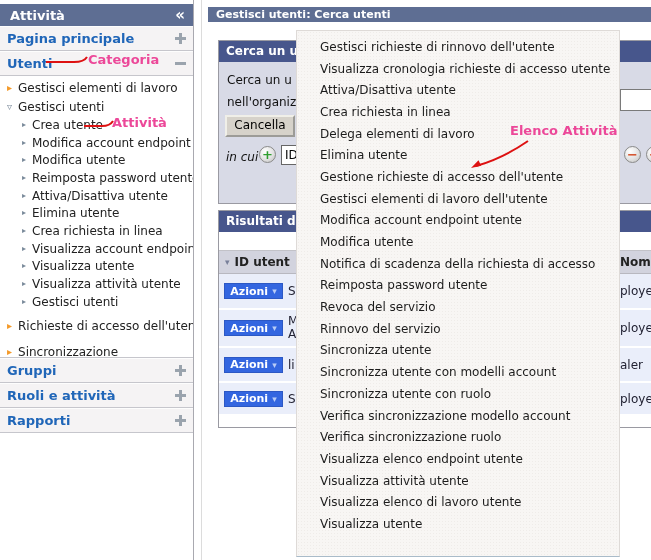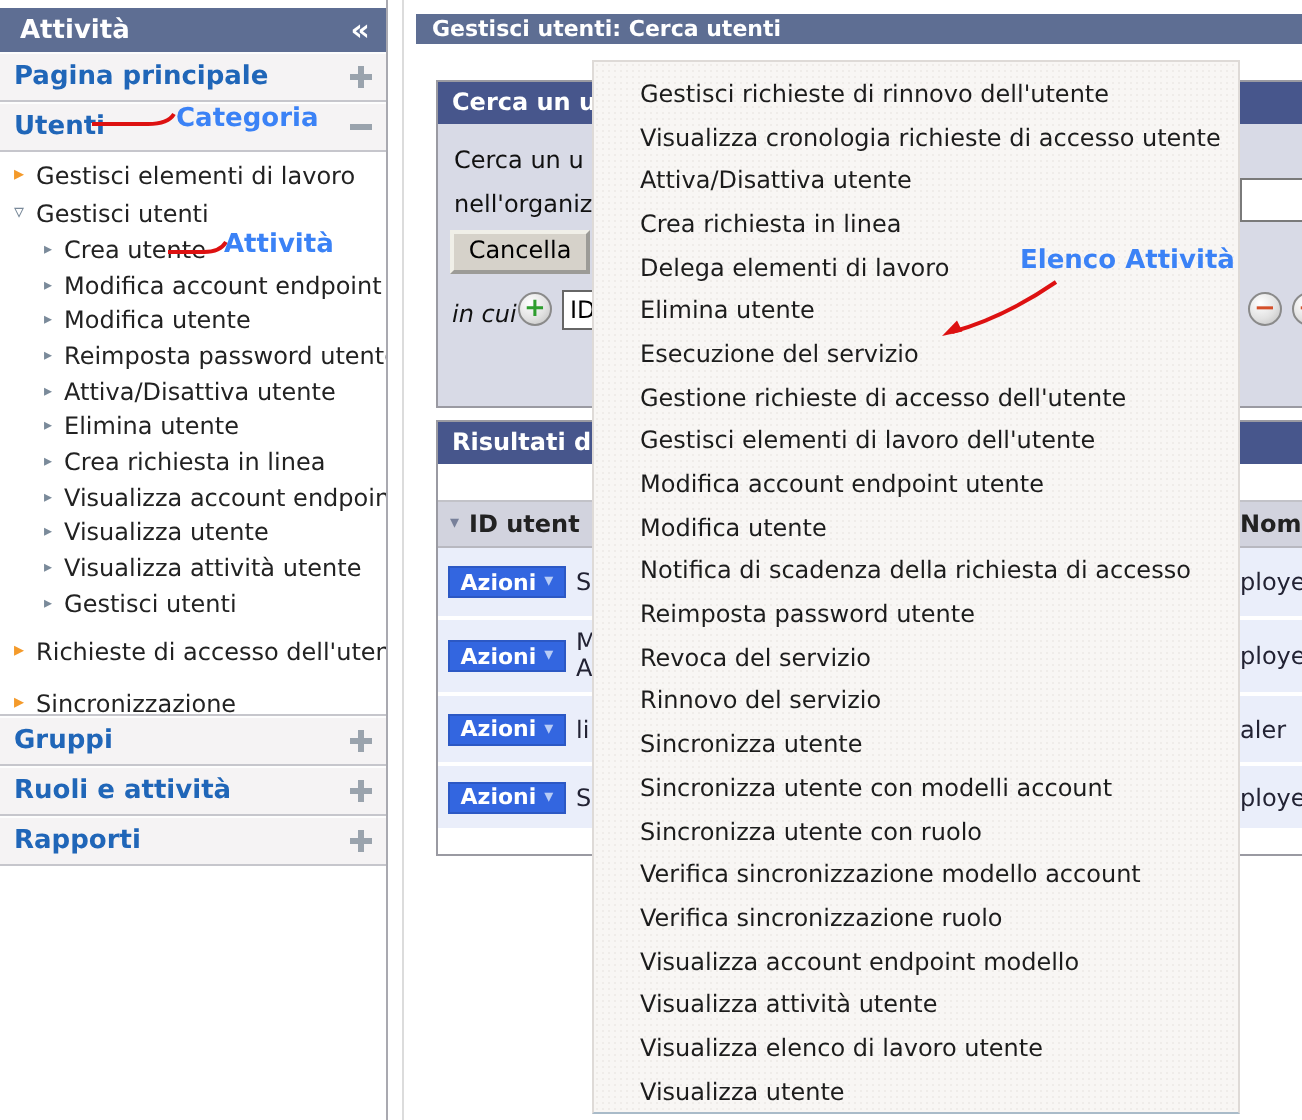--- a/index.html
+++ b/index.html
@@ -78,21 +78,21 @@
   
   .menu{position:absolute;left:296px;top:30px;width:324px;height:527px;z-index:5;
         background-color:#f8f6f4;
         background-image:radial-gradient(#efece9 20%, rgba(0,0,0,0) 21%);
         background-size:3px 3px;
         border:1px solid #dedad7;border-bottom:1px solid #a9bbc9;box-sizing:border-box;padding-top:5px;}
   .menu-item{height:21.7px;display:flex;align-items:center;padding-left:23px;font-size:12px;
              color:#1c1c1c;white-space:nowrap;overflow:hidden;cursor:pointer;}
 
   
-  .ann{position:absolute;color:#3b82f6;font-weight:bold;font-size:13px;z-index:10;white-space:nowrap;}
+  .ann{position:absolute;color:#ec4899;font-weight:bold;font-size:13px;z-index:10;white-space:nowrap;}
   #ann-cat{left:88px;top:52px;}
   #ann-att{left:112px;top:115px;}
   #ann-elenco{left:510px;top:123px;}
   #ann-lines{position:absolute;left:0;top:0;z-index:9;pointer-events:none;}
 </style>
 </head>
 <body>
 
 <div class="stage">
 
@@ -275,21 +275,20 @@
   <div class="menu-item">Visualizza cronologia richieste di accesso utente</div>
 
   <div class="menu-item">Attiva/Disattiva utente</div>
 
   <div class="menu-item">Crea richiesta in linea</div>
 
   <div class="menu-item">Delega elementi di lavoro</div>
 
   <div class="menu-item">Elimina utente</div>
 
-  <div class="menu-item">Esecuzione del servizio</div>
 
   <div class="menu-item">Gestione richieste di accesso dell'utente</div>
 
   <div class="menu-item">Gestisci elementi di lavoro dell'utente</div>
 
   <div class="menu-item">Modifica account endpoint utente</div>
 
   <div class="menu-item">Modifica utente</div>
 
   <div class="menu-item">Notifica di scadenza della richiesta di accesso</div>
@@ -303,21 +302,21 @@
   <div class="menu-item">Sincronizza utente</div>
 
   <div class="menu-item">Sincronizza utente con modelli account</div>
 
   <div class="menu-item">Sincronizza utente con ruolo</div>
 
   <div class="menu-item">Verifica sincronizzazione modello account</div>
 
   <div class="menu-item">Verifica sincronizzazione ruolo</div>
 
-  <div class="menu-item">Visualizza account endpoint modello</div>
+  <div class="menu-item">Visualizza elenco endpoint utente</div>
 
   <div class="menu-item">Visualizza attività utente</div>
 
   <div class="menu-item">Visualizza elenco di lavoro utente</div>
 
   <div class="menu-item">Visualizza utente</div>
 </div>
 
   <div class="ann" id="ann-cat">Categoria</div>
   <div class="ann" id="ann-att">Attività</div>

